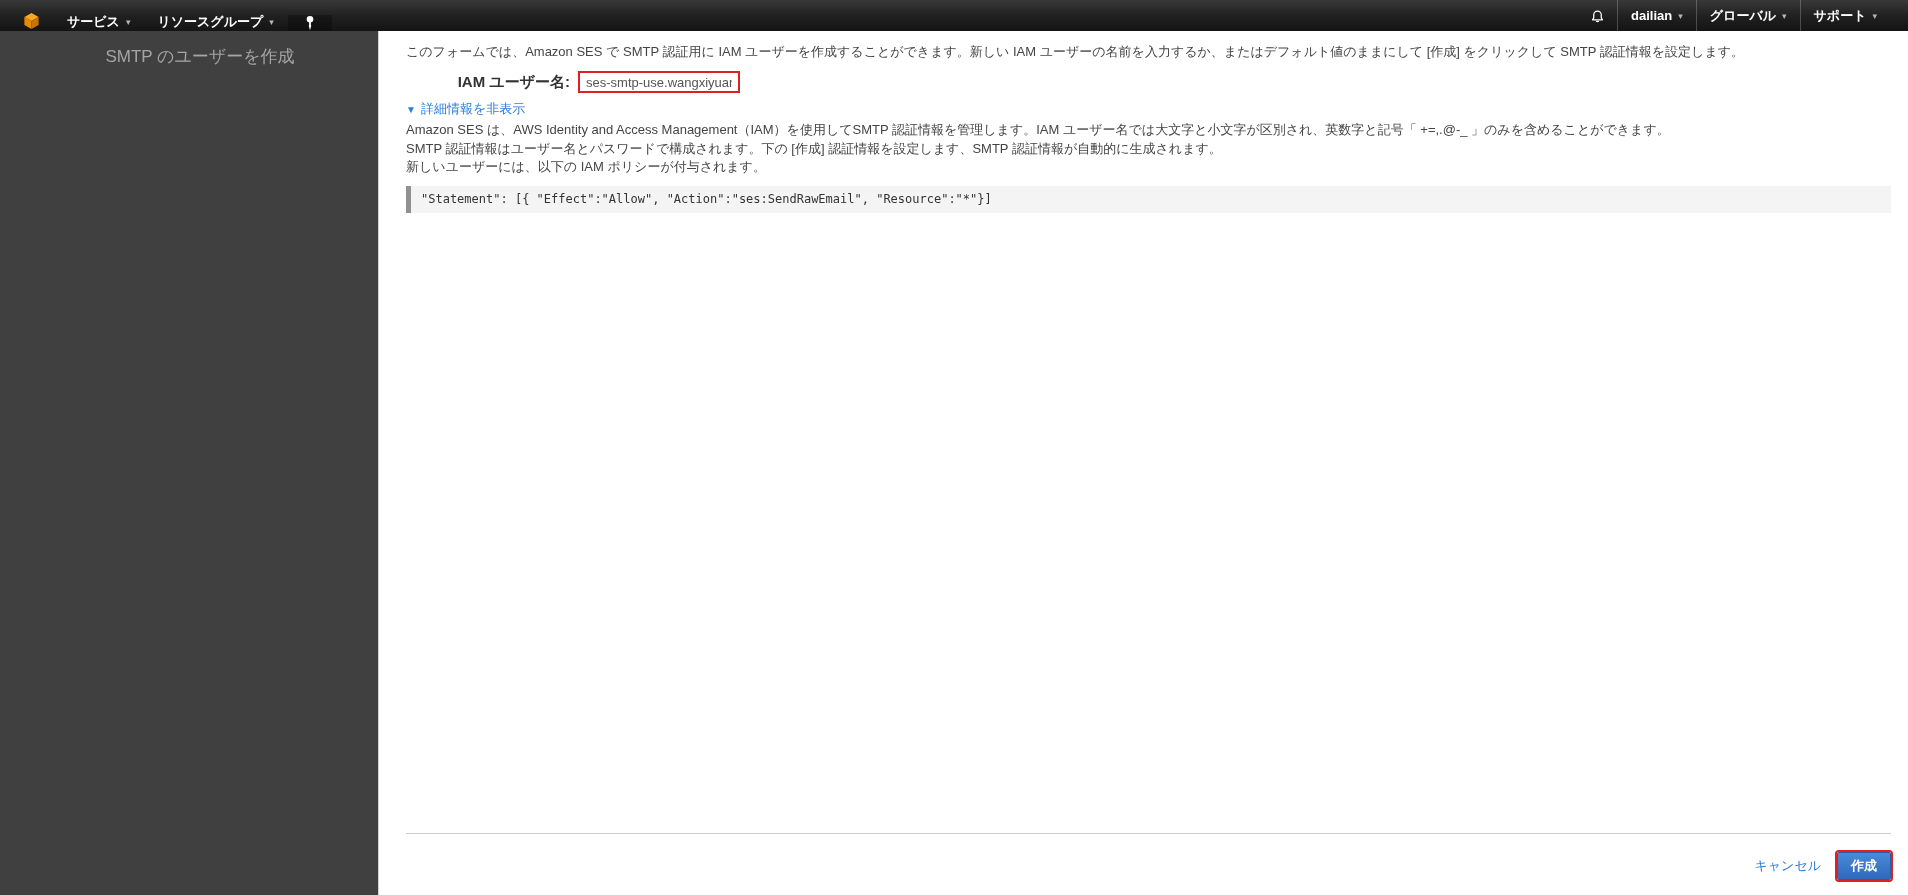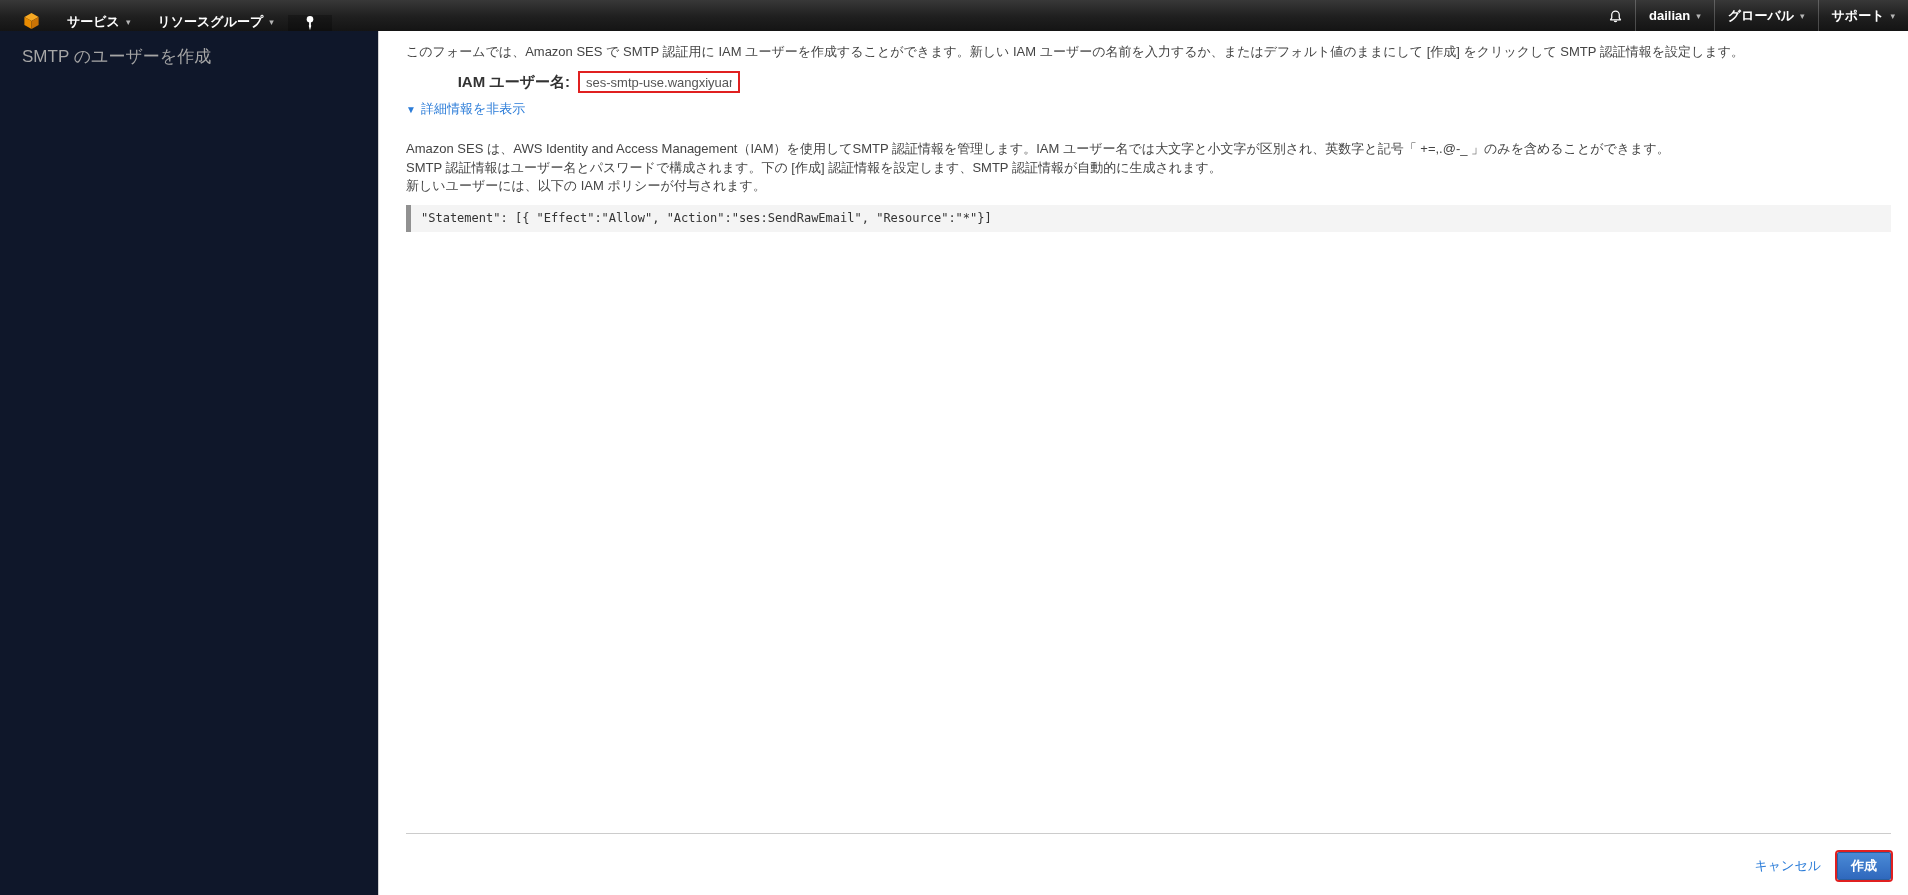--- a/index.html
+++ b/index.html
@@ -10,35 +10,35 @@
   }
 
   
   .topnav {
     height:31px; width:100%;
     background:linear-gradient(180deg,#383838 0%,#1f1f1f 55%,#141414 100%);
     display:flex; align-items:stretch; color:#eee; font-size:13px;
     position:relative; z-index:5;
   }
   .nav-group { display:flex; align-items:flex-end; }
-  .nav-right { margin-left:auto; display:flex; align-items:stretch; padding-right:0; }
+  .nav-right { margin-left:auto; display:flex; align-items:stretch; padding-right:18px; }
   .nav-item {
     display:flex; align-items:center; padding:0 13px; cursor:pointer;
     color:#fff; font-weight:bold; white-space:nowrap;
   }
   .nav-sep { width:1px; background:rgba(255,255,255,0.22); margin:0; }
   .caret { font-size:9px; color:#b5b5b5; margin-left:6px; font-weight:normal; }
   .logo-item { padding:0 12px 0 22px; }
   .pin-item { background:rgba(0,0,0,0.25); padding:0 16px; }
   .bell-item { padding:0 12px; }
 
   
   .sidebar {
     position:absolute; top:31px; left:0; bottom:0; width:379px;
-    background:#0f172a; border-right:1px solid #d2d2d2;
+    background:#404040; border-right:1px solid #d2d2d2;text-align:center;
   }
   .sidebar-title {
     margin:14px 0 0 22px; font-size:17px; font-weight:normal; color:#a5a5a5;
   }
   .main {
     position:absolute; top:31px; left:380px; right:0; bottom:0;
     padding:12px 17px 4px 26px;
     border-radius:24px;
   }
   .intro { font-size:13px; color:#444; line-height:17px; }
@@ -49,21 +49,21 @@
     margin-left:8px; width:162px; height:22px;
     border:2px solid #e02020; padding:1px 6px;
     font-size:13px; color:#555; font-family:"Liberation Sans", sans-serif;
     outline:none; background:#fff;
   }
   .hint { margin-left:172px; margin-top:3px; font-size:12px; color:#9b9b9b; }
 
   .details-toggle { margin-top:7px; font-size:13px; color:#2b7cd8; cursor:pointer; }
   .details-toggle .tri { font-size:10px; margin-right:5px; }
 
-  .details-lines { margin-top:22px; }
+  .details-lines { margin-top:3px; }
   .details-line { font-size:13px; color:#444; line-height:18.5px; }
 
   .code-block {
     margin-top:9px; background:#f4f4f4; border-left:5px solid #919191;
     padding:6px 10px; font-family:"DejaVu Sans Mono", monospace;
     font-size:12px; color:#333; line-height:15px;
   }
 
   .footer-divider {
     position:absolute; bottom:61px; left:26px; right:17px;

